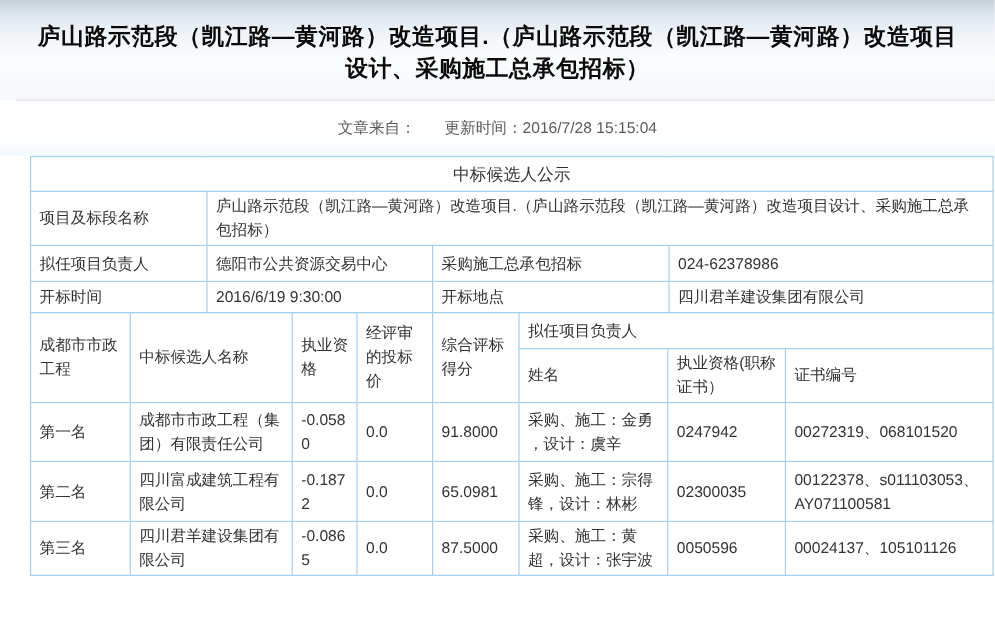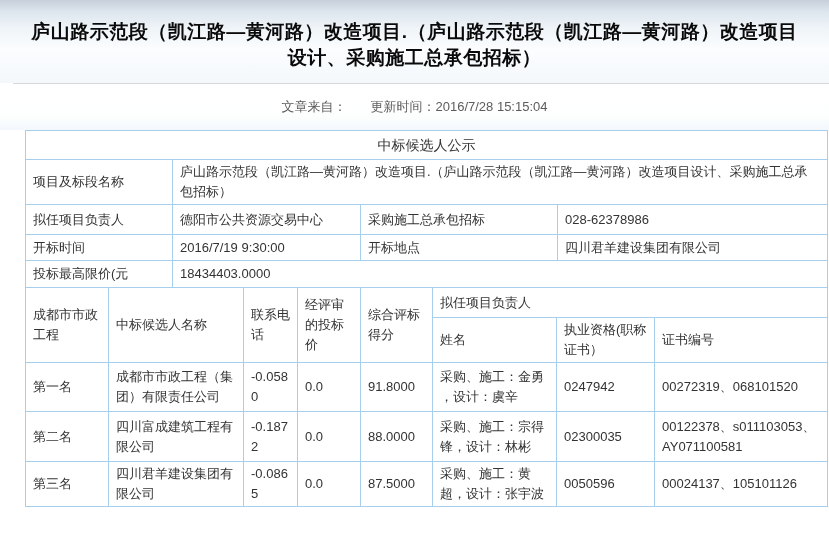--- a/index.html
+++ b/index.html
@@ -61,51 +61,47 @@
     <th colspan="4" class="notice-title-cell">中标候选人公示</th>
   </tr>
   <tr style="height:30px">
     <td>项目及标段名称</td>
     <td colspan="3">庐山路示范段（凯江路—黄河路）改造项目.（庐山路示范段（凯江路—黄河路）改造项目设计、采购施工总承包招标）</td>
   </tr>
   <tr style="height:30px">
     <td>拟任项目负责人</td>
     <td>德阳市公共资源交易中心</td>
     <td>采购施工总承包招标</td>
-    <td class="num">028-62378986</td>
+    <td class="num">024-62378986</td>
   </tr>
   <tr style="height:26px">
     <td>开标时间</td>
-    <td class="num">2016/7/19 9:30:00</td>
+    <td class="num">2016/6/19 9:30:00</td>
     <td>开标地点</td>
     <td>四川君羊建设集团有限公司</td>
-  </tr>
-  <tr style="height:27px">
-    <td>投标最高限价(元</td>
-    <td colspan="3" class="num">18434403.0000</td>
   </tr>
 </tbody>
   </table>
 
 <table class="candidate-table">
   <colgroup>
       <col style="width:83px">
       <col style="width:135px">
       <col style="width:54px">
       <col style="width:63px">
       <col style="width:72px">
       <col style="width:124px">
       <col style="width:98px">
       <col style="width:173px">
     </colgroup>
   <tbody>
       <tr style="height:30px">
     <th rowspan="2">成都市市政工程</th>
     <th rowspan="2">中标候选人名称</th>
-    <th rowspan="2">联系电话</th>
+    <th rowspan="2">执业资格</th>
     <th rowspan="2">经评审的投标价</th>
     <th rowspan="2">综合评标得分</th>
     <th colspan="3">拟任项目负责人</th>
   </tr>
   <tr style="height:45px">
     <th>姓名</th>
     <th>执业资格(职称证书）</th>
     <th>证书编号</th>
   </tr>
   <tr style="height:49px">
@@ -116,21 +112,21 @@
     <td class="num">91.8000</td>
     <td>采购、施工：金勇 ，设计：虞辛</td>
     <td class="num">0247942</td>
     <td class="num">00272319、068101520</td>
   </tr>
   <tr style="height:50px">
     <td>第二名</td>
     <td>四川富成建筑工程有限公司</td>
     <td class="num">-0.1872</td>
     <td class="num">0.0</td>
-    <td class="num">88.0000</td>
+    <td class="num">65.0981</td>
     <td>采购、施工：宗得锋，设计：林彬</td>
     <td class="num">02300035</td>
     <td class="num">00122378、s011103053、AY071100581</td>
   </tr>
   <tr style="height:44px">
     <td>第三名</td>
     <td>四川君羊建设集团有限公司</td>
     <td class="num">-0.0865</td>
     <td class="num">0.0</td>
     <td class="num">87.5000</td>

